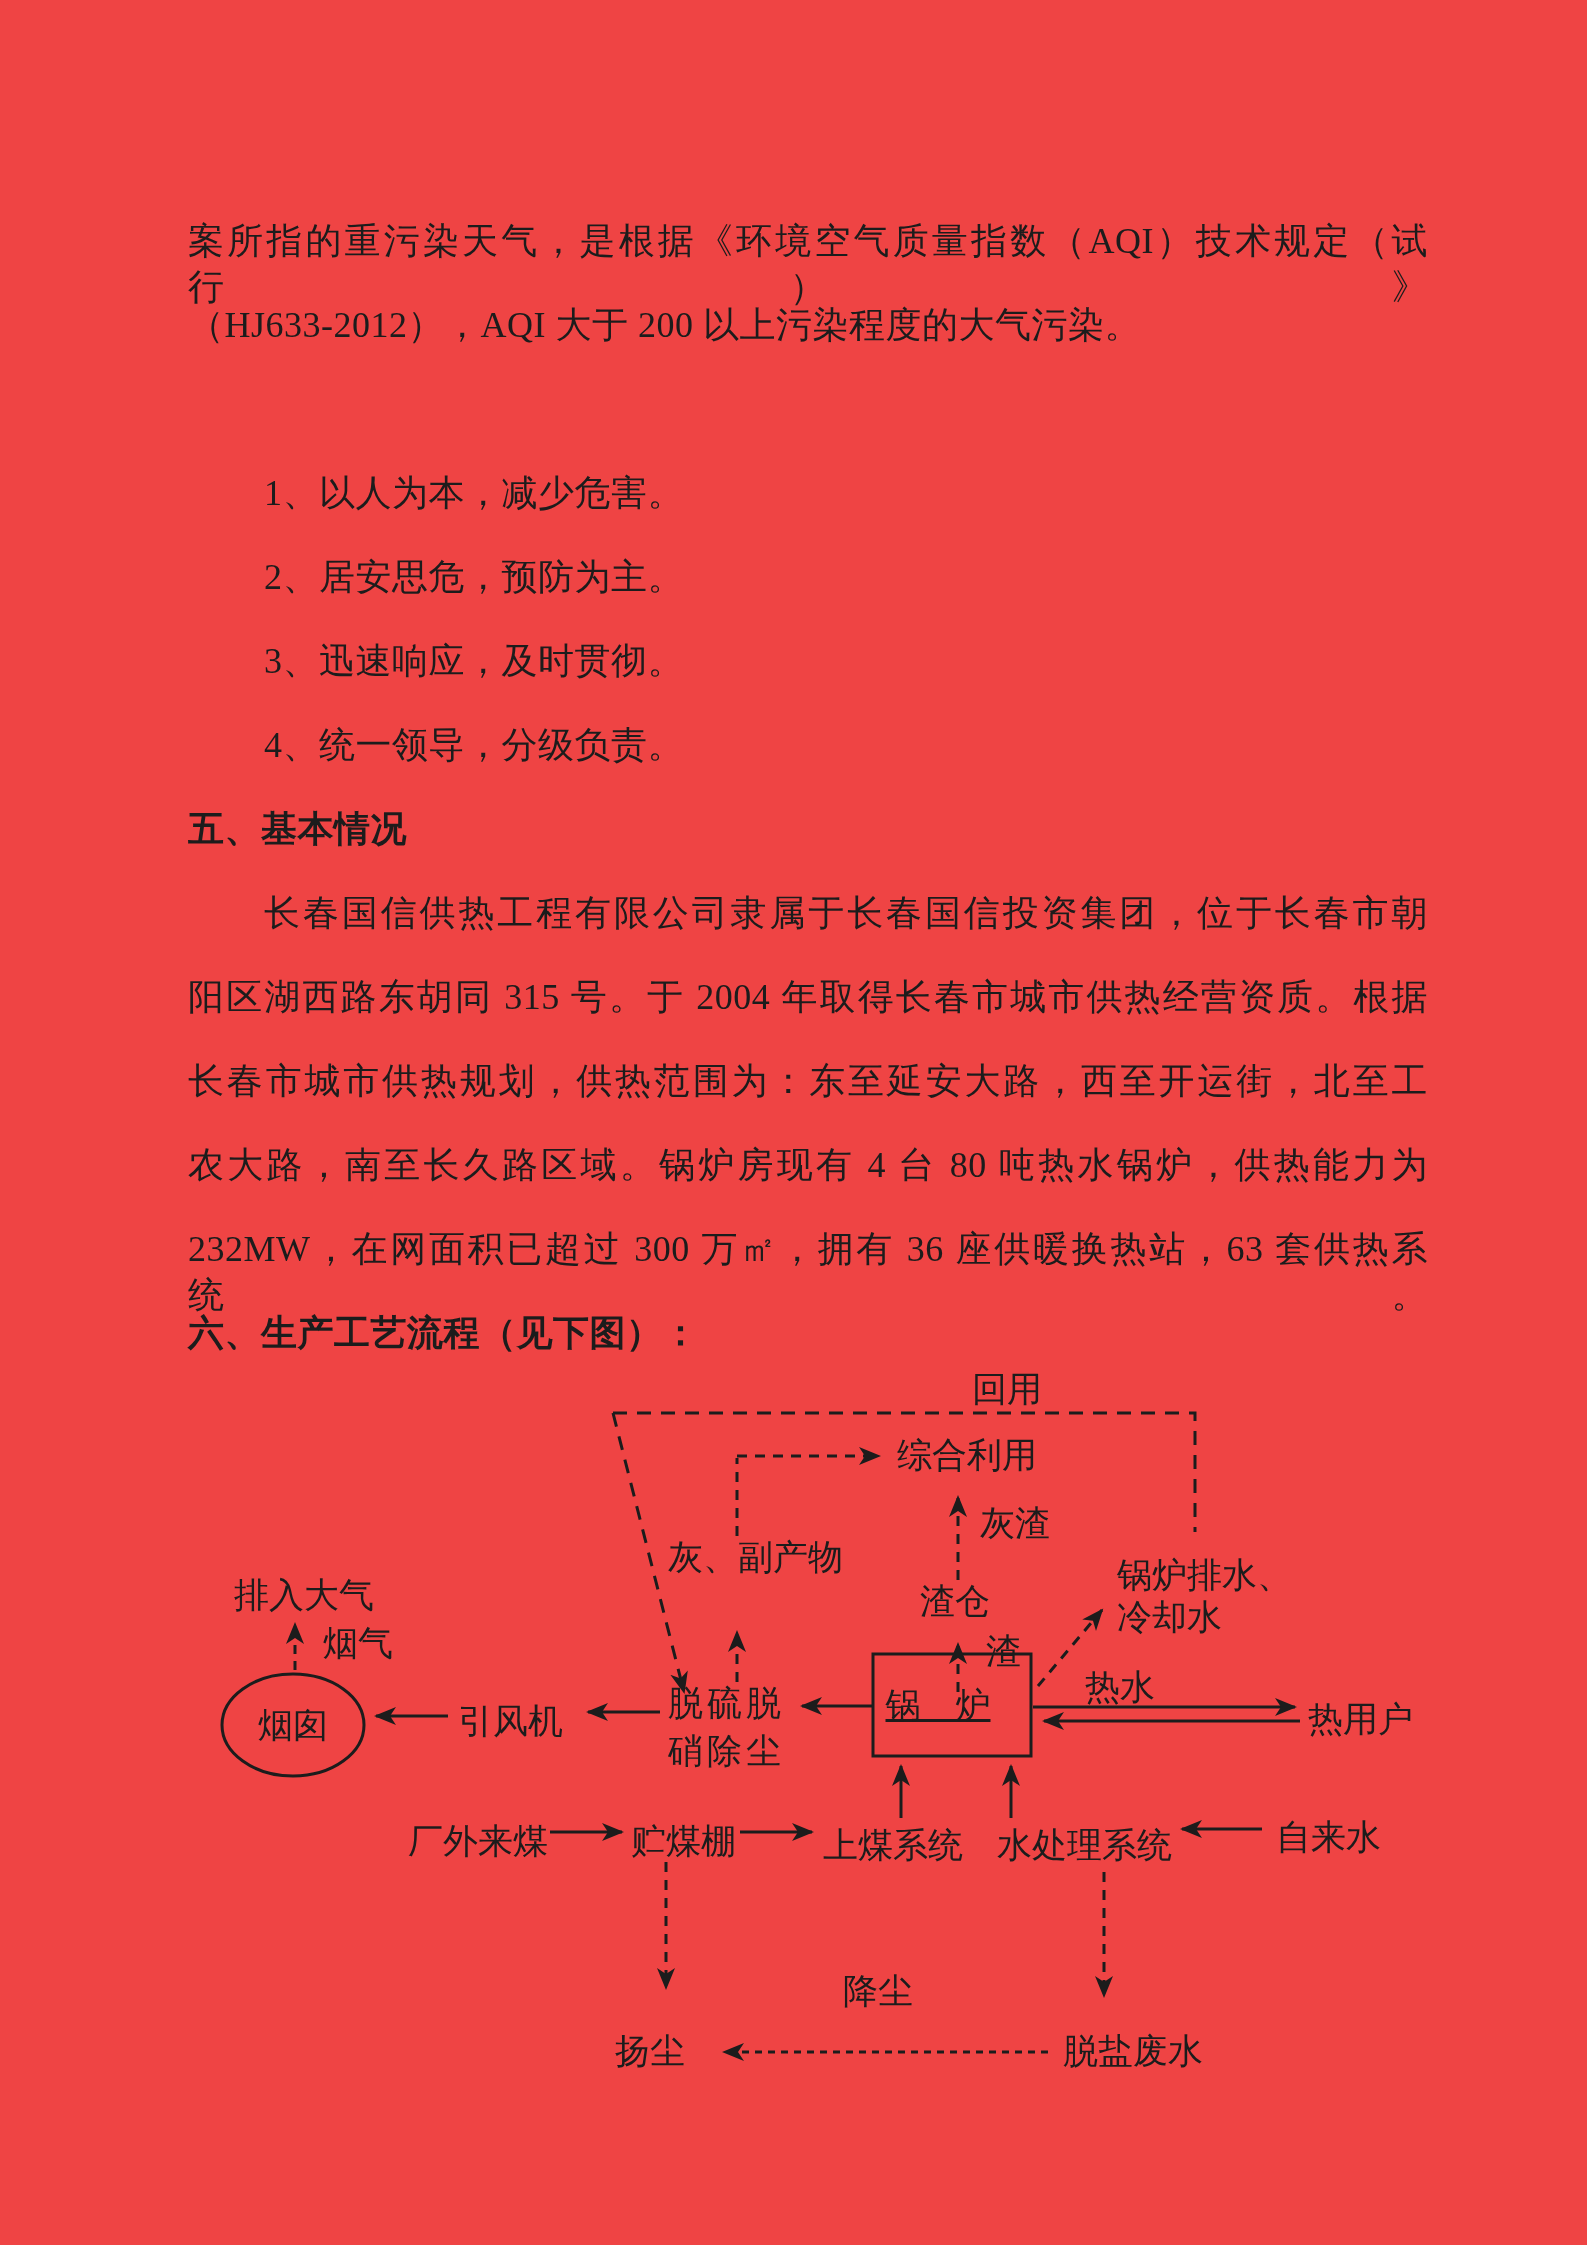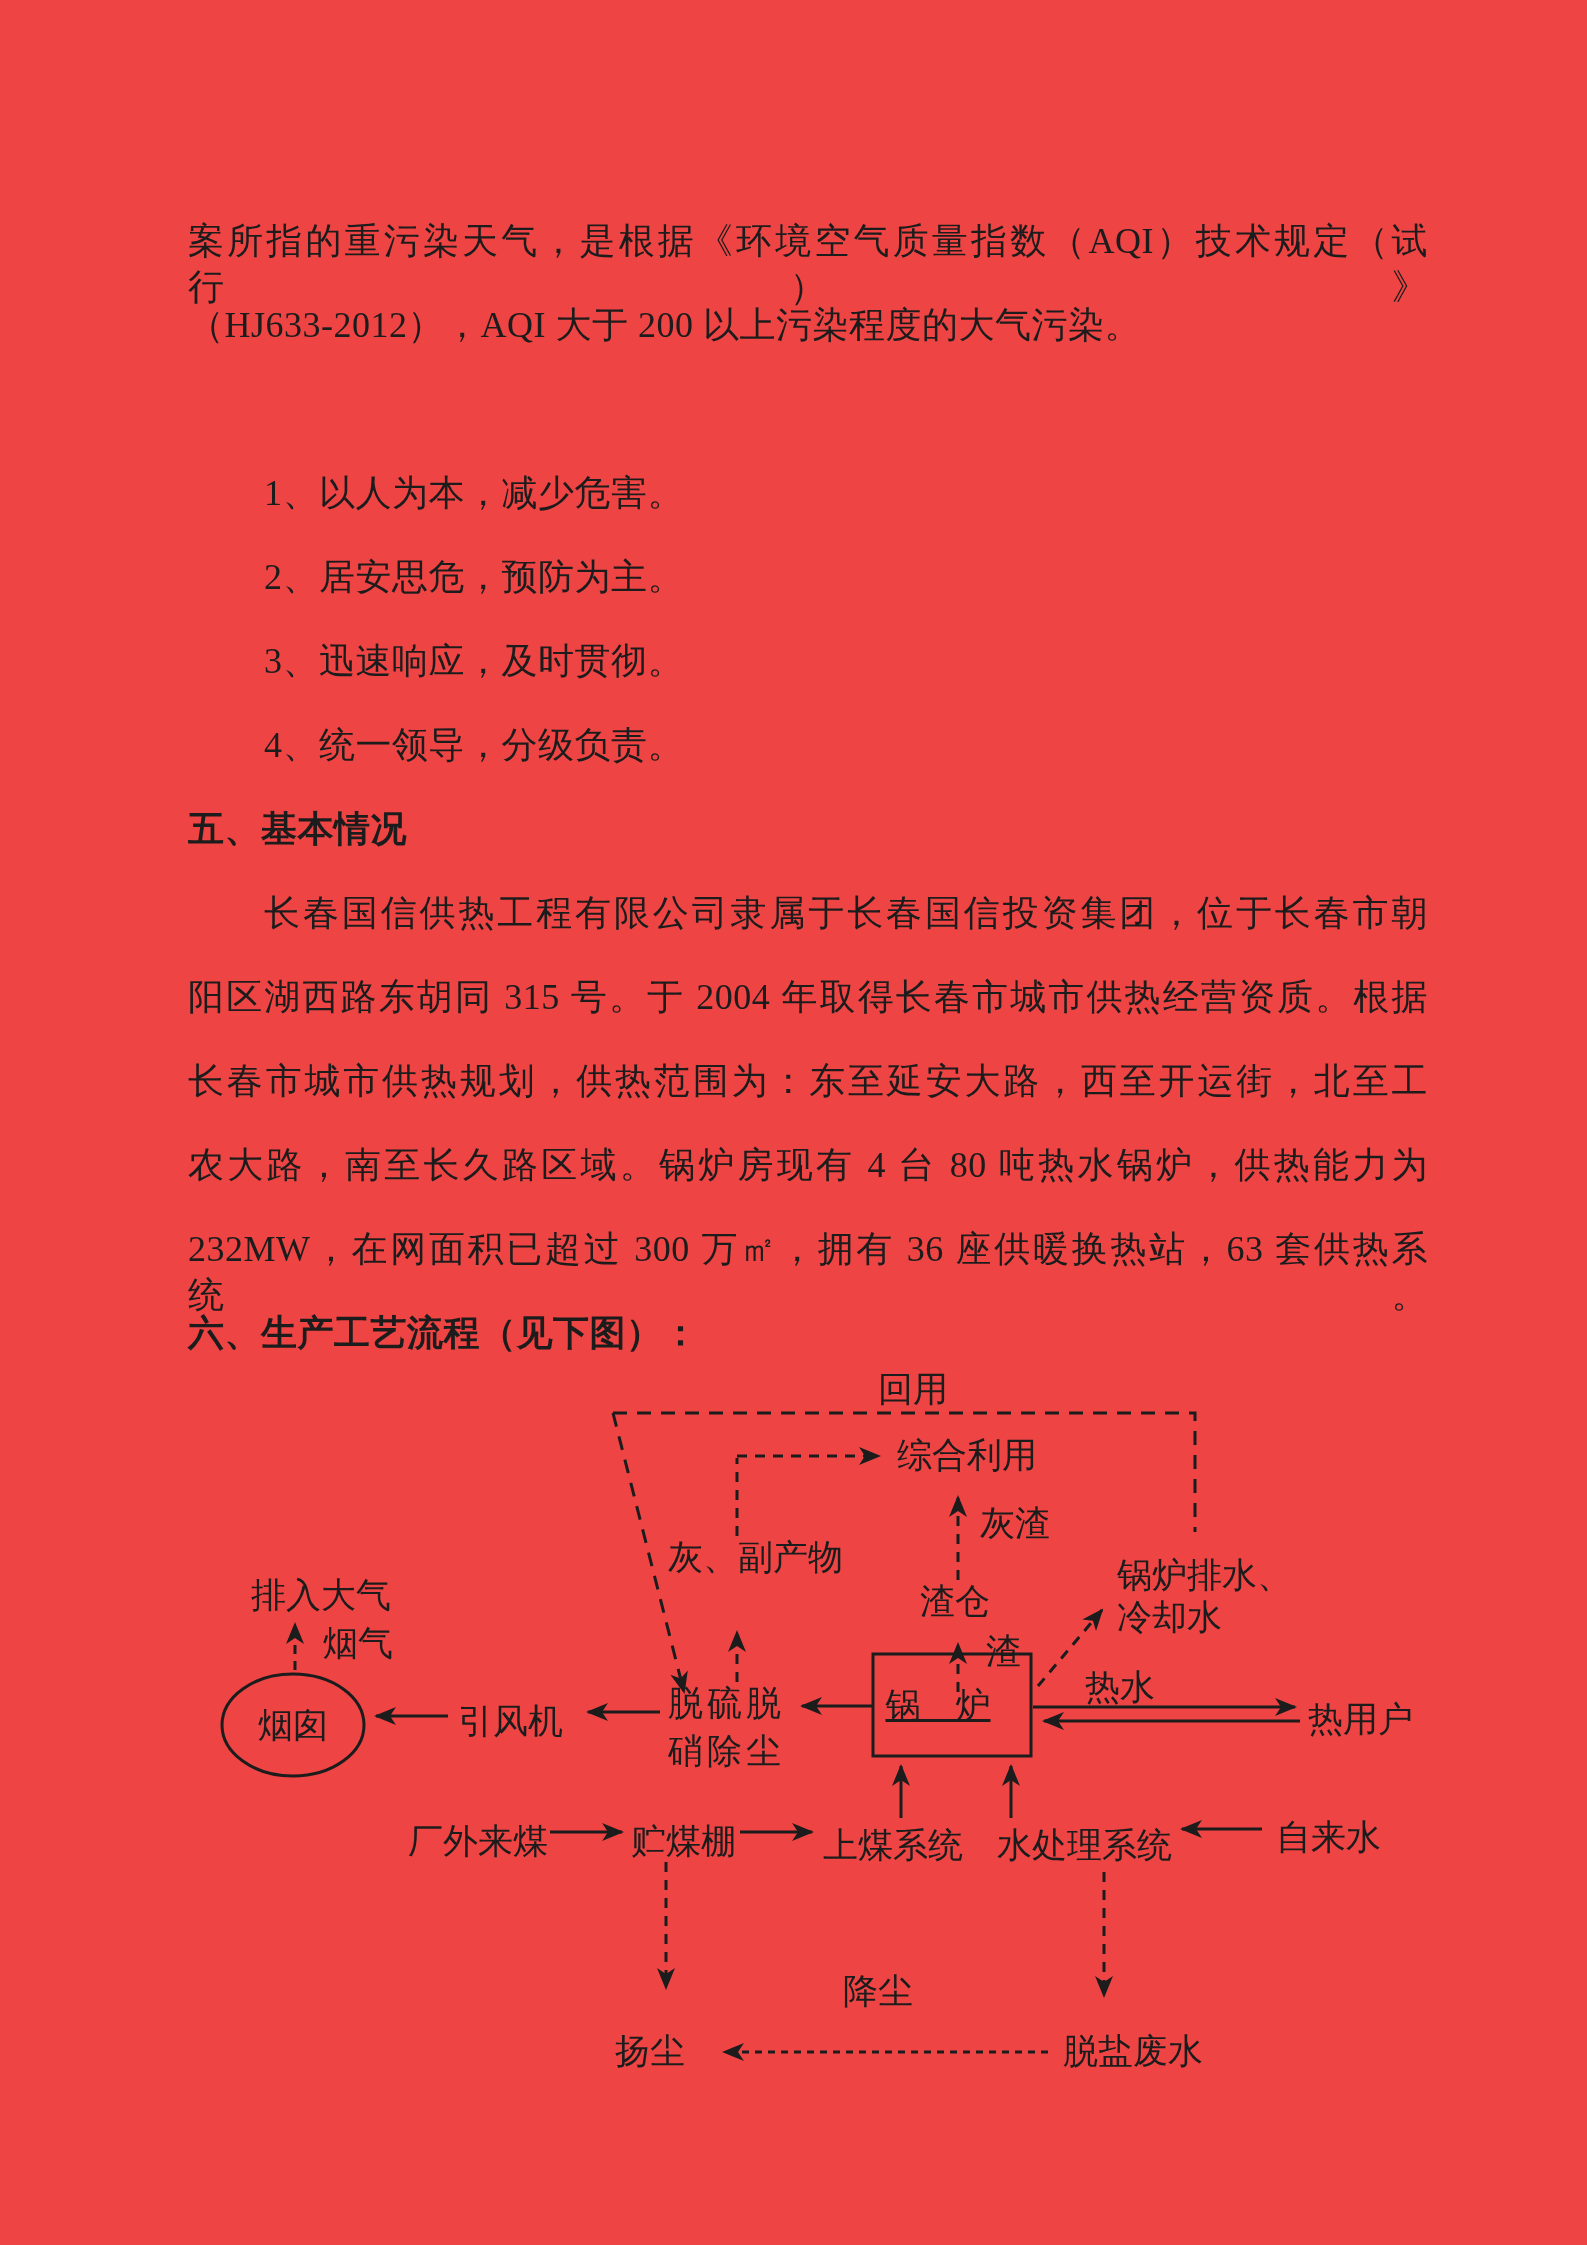--- a/index.html
+++ b/index.html
@@ -88,29 +88,29 @@
       <line x1="737" y1="1456" x2="879" y2="1456" stroke-dasharray="10 8" marker-end="url(#ah)"></line>
       <line x1="958" y1="1692" x2="958" y2="1644" stroke-dasharray="10 8" marker-end="url(#ah)"></line>
       <line x1="958" y1="1580" x2="958" y2="1497" stroke-dasharray="10 8" marker-end="url(#ah)"></line>
       <line x1="1038" y1="1686" x2="1102" y2="1610" stroke-dasharray="10 8" marker-end="url(#ah)"></line>
       <line x1="666" y1="1862" x2="666" y2="1988" stroke-dasharray="10 8" marker-end="url(#ah)"></line>
       <line x1="1104" y1="1872" x2="1104" y2="1996" stroke-dasharray="10 8" marker-end="url(#ah)"></line>
       <line x1="1048" y1="2052" x2="724" y2="2052" stroke-dasharray="7 6" marker-end="url(#ah)"></line>
     </g>
   </svg>
 
-  <div class="dl" style="left:878px;top:1370px">回用</div>
+  <div class="dl" style="left:972px;top:1370px">回用</div>
   <div class="dl" style="left:897px;top:1436px">综合利用</div>
   <div class="dl" style="left:668px;top:1538px">灰、副产物</div>
   <div class="dl" style="left:980px;top:1504px">灰渣</div>
   <div class="dl" style="left:920px;top:1582px">渣仓</div>
   <div class="dl" style="left:986px;top:1632px">渣</div>
   <div class="dl" style="left:1117px;top:1556px">锅炉排水、</div>
   <div class="dl" style="left:1117px;top:1598px">冷却水</div>
-  <div class="dl" style="left:251px;top:1576px">排入大气</div>
+  <div class="dl" style="left:234px;top:1576px">排入大气</div>
   <div class="dl" style="left:323px;top:1624px">烟气</div>
   <div class="dl" style="left:258px;top:1706px">烟囱</div>
   <div class="dl" style="left:458px;top:1702px">引风机</div>
   <div class="dl ls3" style="left:668px;top:1686px">脱硫脱</div>
   <div class="dl ls3" style="left:668px;top:1734px">硝除尘</div>
   <div class="boiler-text">锅　炉</div>
   <div class="dl" style="left:1085px;top:1668px">热水</div>
   <div class="dl" style="left:1308px;top:1700px">热用户</div>
   <div class="dl" style="left:408px;top:1822px">厂外来煤</div>
   <div class="dl" style="left:631px;top:1822px">贮煤棚</div>

